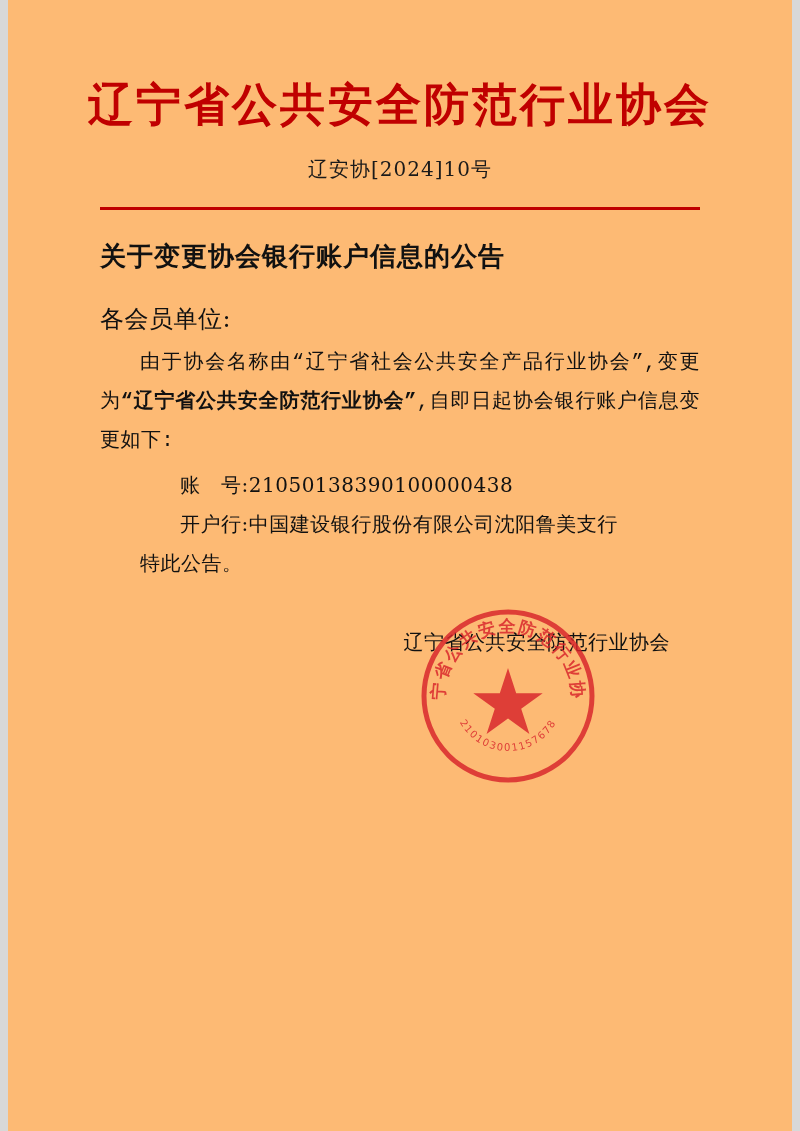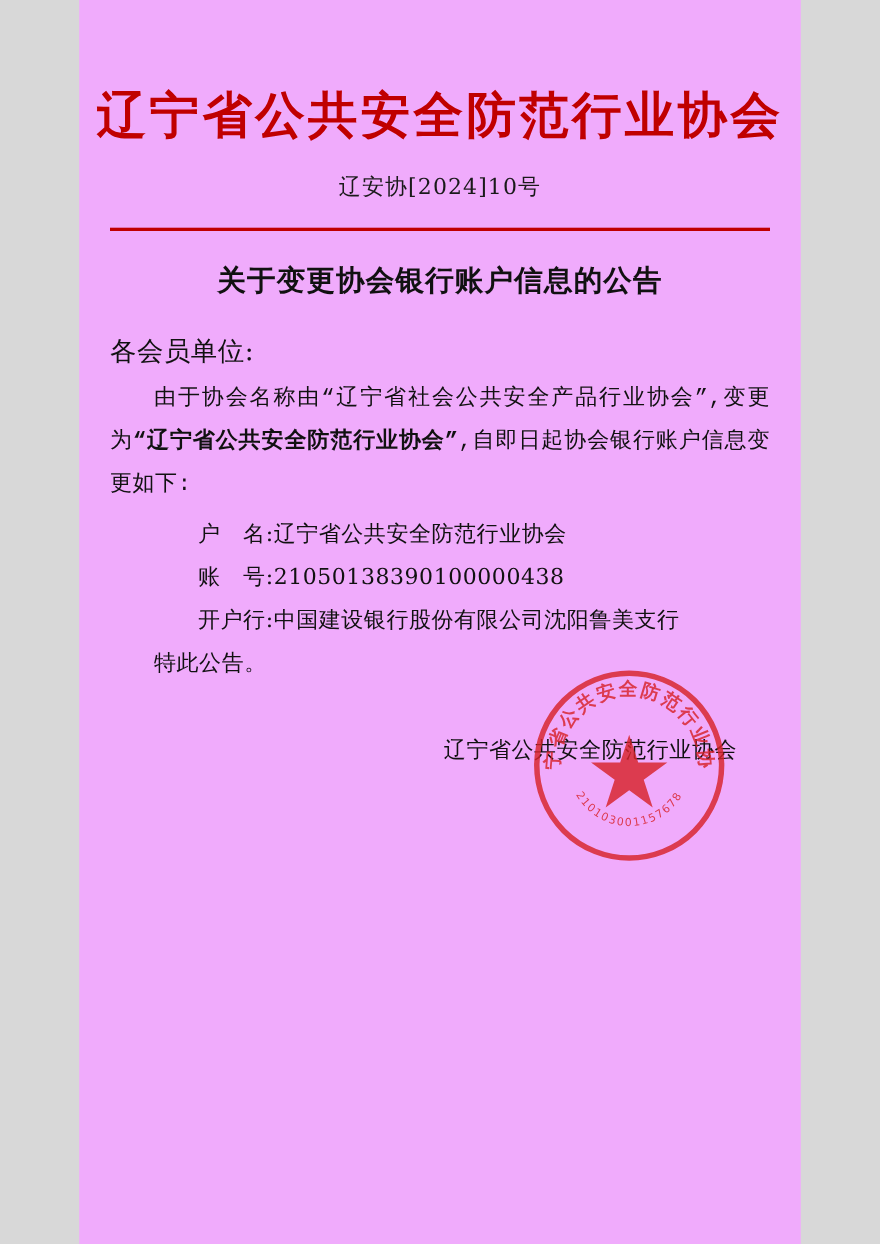--- a/index.html
+++ b/index.html
@@ -5,23 +5,23 @@
   html, body {
     margin: 0;
     padding: 0;
     background: #d8d8d8;
   }
   body {
     font-family: "DejaVu Sans", "Liberation Sans", sans-serif;
   }
   .page {
     position: relative;
-    width: 656px;
+    width: 784px;
     height: 1131px;
-    background: #f0abfc;
+    background: #fdba74;
     overflow: hidden;
     margin: 0 auto;
     box-sizing: border-box;
   }
   
   .doc-header {
     text-align: center;
     padding-top: 78px;
   }
   .org-title {
@@ -48,21 +48,20 @@
   }
   
   .doc-body {
     margin: 0 auto;
     width: 600px;
     padding-top: 28px;
     font-family: "DejaVu Serif", "Liberation Serif", serif;
     color: #111111;
   }
   .doc-title {
-    text-align: center;
     font-size: 26px;
     font-weight: bold;
     letter-spacing: 1px;
     line-height: 1.4;
     margin-bottom: 22px;
   }
   .salutation {
     font-size: 24px;
     line-height: 1.95;
     letter-spacing: 0.5px;
@@ -143,21 +142,20 @@
 
   <div class="doc-body">
 
     <div class="doc-title">关于变更协会银行账户信息的公告</div>
 
     <div class="salutation">各会员单位:</div>
 
     <div class="para"><span>由于协会名称由</span><span>“辽宁省社会公共安全产品行业协会”</span><span>,变更为</span><b>“辽宁省公共安全防范行业协会”</b><span>,自即日起协会银行账户信息变更如下:</span></div>
 
     <div class="field-list">
-      <div class="field-row"><span class="field-label">户　名:</span><span>辽宁省公共安全防范行业协会</span></div>
       <div class="field-row"><span class="field-label">账　号:</span><span>21050138390100000438</span></div>
       <div class="field-row"><span class="field-label">开户行:</span><span>中国建设银行股份有限公司沈阳鲁美支行</span></div>
     </div>
 
     <div class="closing">特此公告。</div>
 
     <div class="signature">
       <div class="sig-line">辽宁省公共安全防范行业协会</div>
     </div>
 

